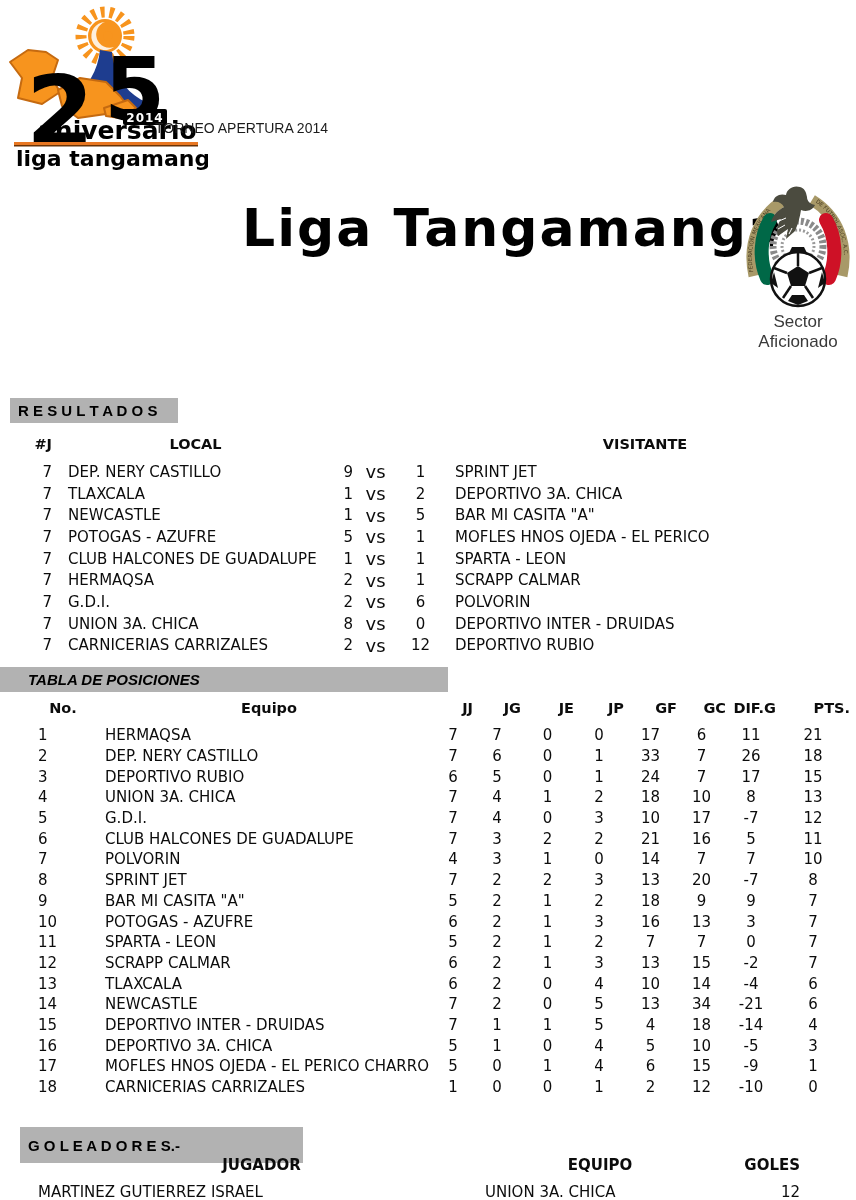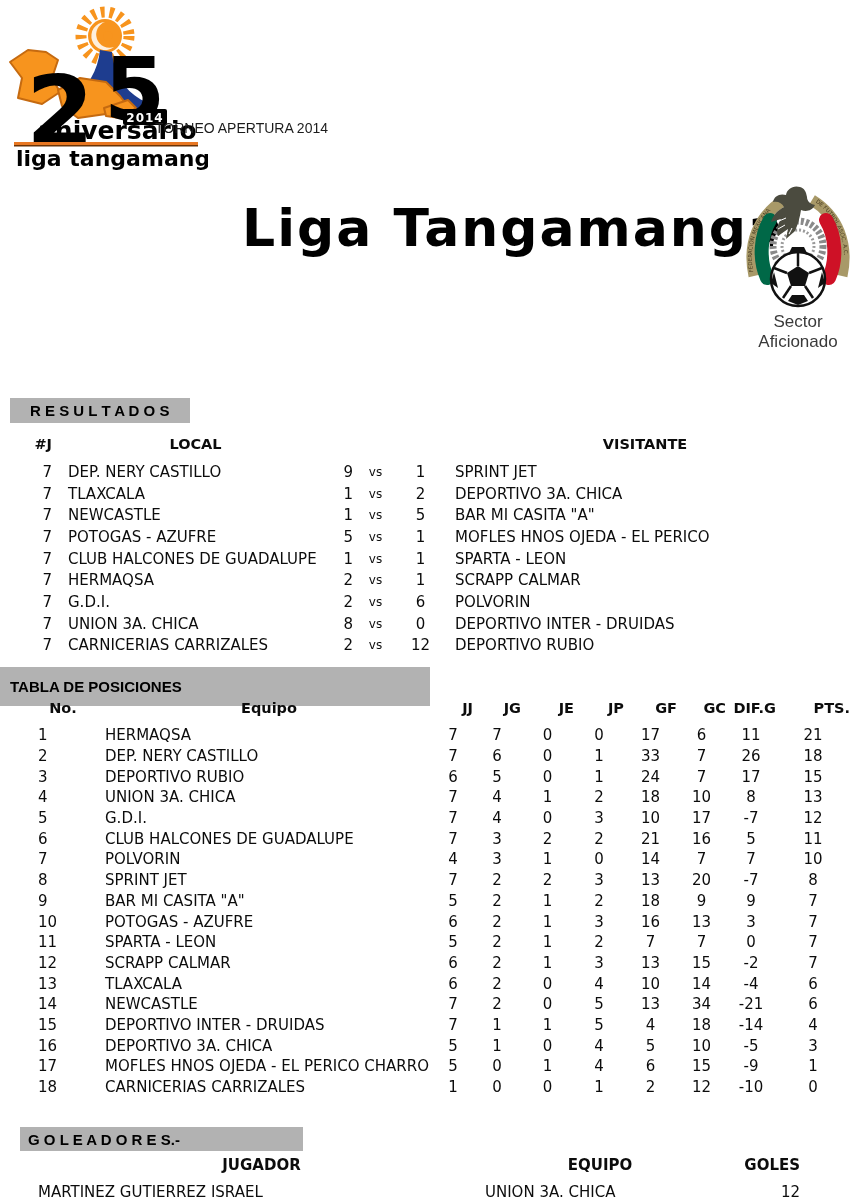--- a/index.html
+++ b/index.html
@@ -22,34 +22,34 @@
   .logo-right{position:absolute;left:742px;top:184px;width:112px;height:130px;}
   .logo-right-caption{
     position:absolute;left:735px;top:312px;width:126px;text-align:center;
     font-family:"Liberation Sans",sans-serif;font-size:17px;line-height:20px;color:#3a3a3a;
   }
   
   .bar{
     position:absolute;background:#b2b2b2;color:#000;font-weight:bold;font-size:15px;
     font-family:"Liberation Sans",sans-serif;display:flex;align-items:center;
   }
-  .bar-resultados{left:10px;top:398px;width:160px;height:25px;padding-left:20px;}
-  .bar-posiciones{left:0;top:667px;width:420px;height:39px;padding-left:10px;}
-  .bar-goleadores{left:20px;top:1127px;width:275px;height:24px;padding-left:8px;}
+  .bar-resultados{left:10px;top:398px;width:160px;height:25px;padding-left:8px;}
+  .bar-posiciones{left:0;top:667px;width:420px;height:25px;padding-left:28px;font-style:italic;}
+  .bar-goleadores{left:20px;top:1127px;width:275px;height:36px;padding-left:8px;}
   
   table{border-collapse:collapse;table-layout:fixed;}
   th,td{padding:0;white-space:nowrap;overflow:hidden;}
   th{font-weight:bold;text-align:center;}
   .results{position:absolute;left:22px;top:436px;font-size:15px;}
   .results th{font-size:14.5px;padding-bottom:9px;}
   .results td{height:21.7px;}
   .results .c-j{text-align:right;}
   .results .c-local{padding-left:16px;}
   .results .c-s1{text-align:right;}
-  .results .c-vs{text-align:center;font-size:12px;}
+  .results .c-vs{text-align:center;font-size:18px;}
   .results .c-s2{text-align:center;}
   .results .c-visit{padding-left:12px;}
   .standings{position:absolute;left:38px;top:700px;font-size:15px;}
   .standings th{font-size:14.5px;padding-bottom:9px;}
   .standings td{height:20.7px;}
   .standings .c-no{}
   .standings .c-eq{padding-left:17px;}
   .standings .num{text-align:center;}
   .standings th.num{text-align:right;}
   .scorers{position:absolute;left:38px;top:1156px;font-size:15px;}

